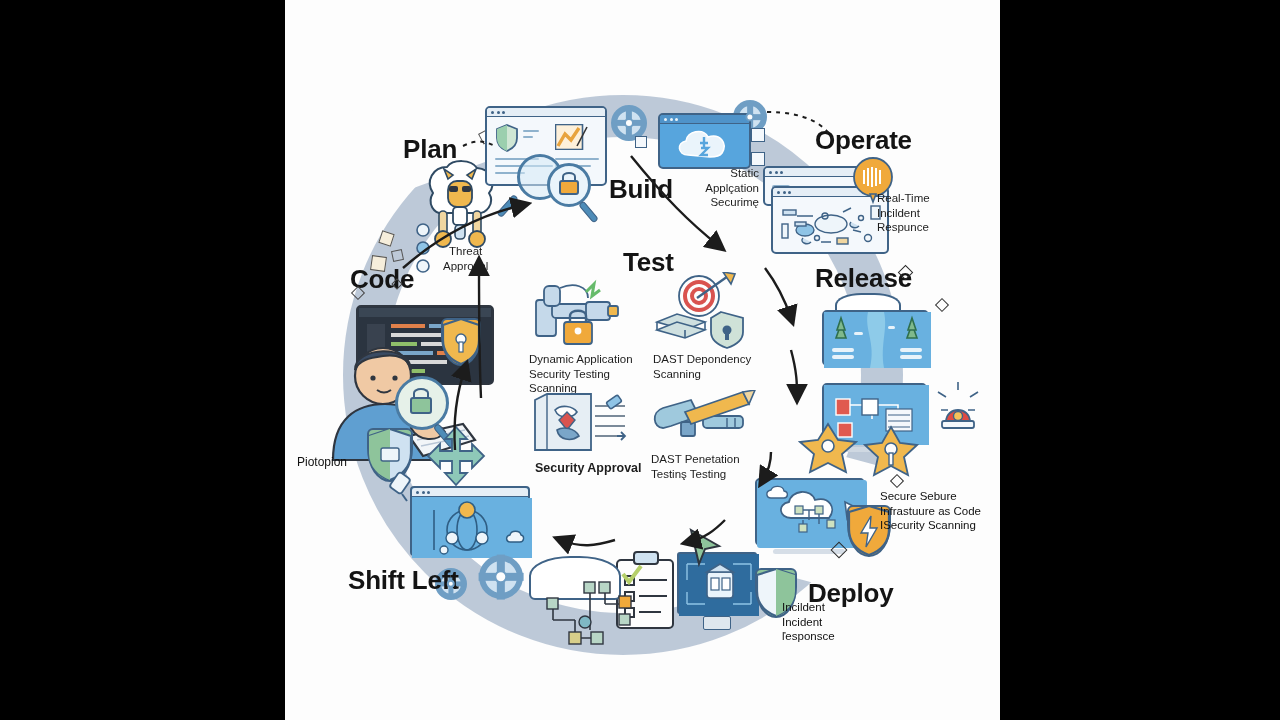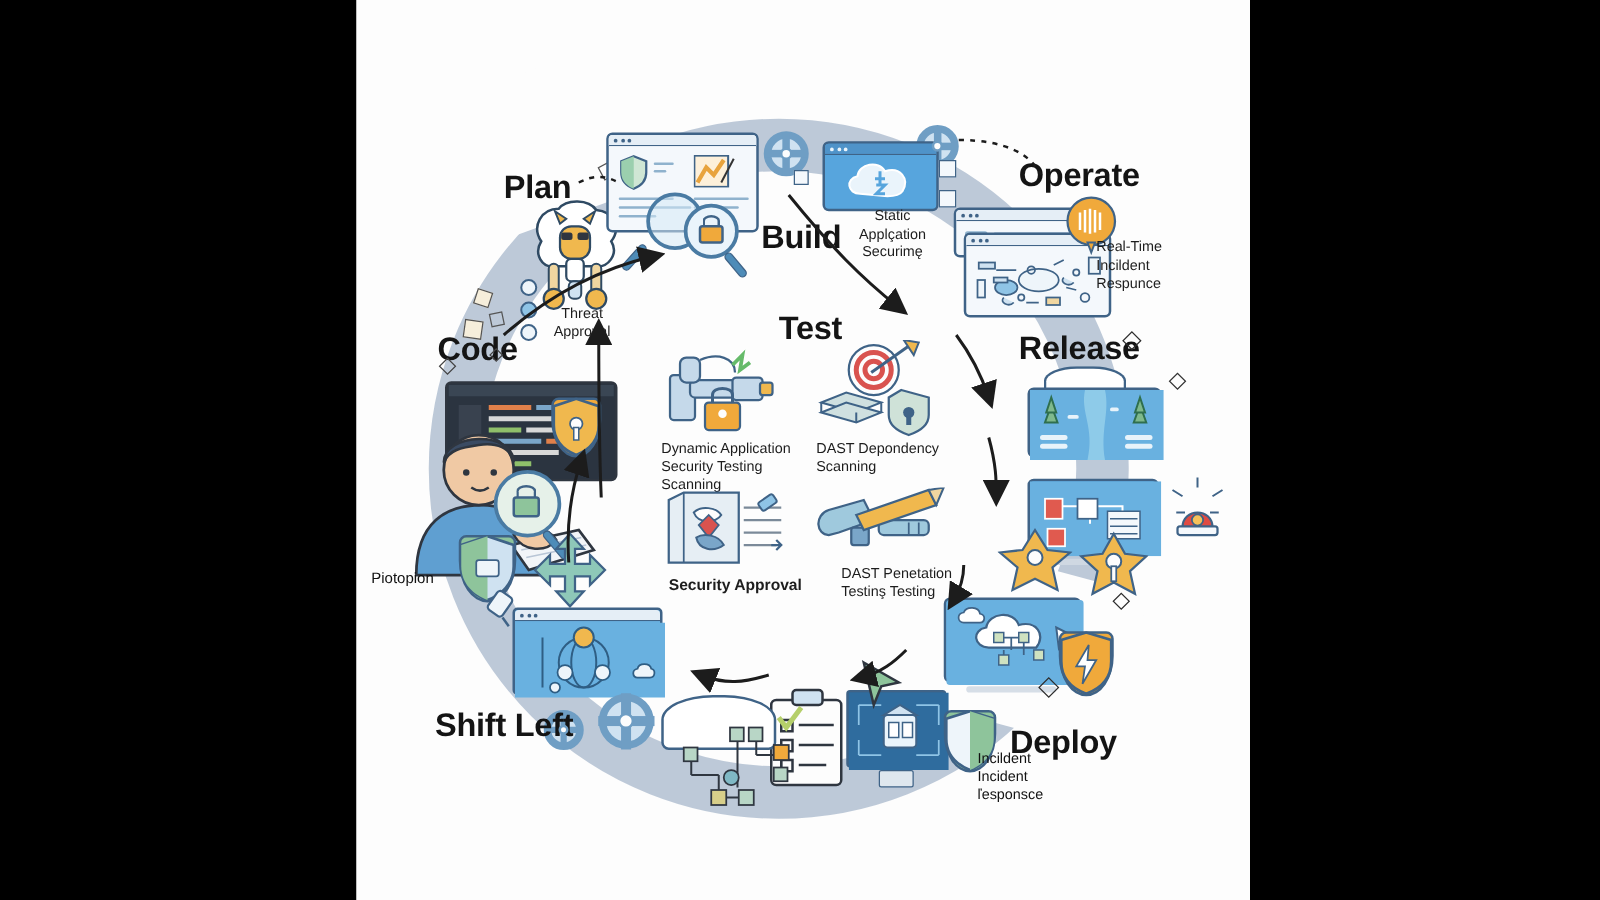--- a/index.html
+++ b/index.html
@@ -211,21 +211,21 @@
       <svg width="93" height="56" viewBox="0 0 93 56" style="position:absolute;left:0;top:0">
         <path d="M28 40 C18 40,16 28,26 26 C27 16,43 13,48 22 C60 18,68 28,62 38 C60 41,55 42,50 42Z" fill="#eaf4fb" stroke="#fff" stroke-width="1.6"></path>
         <path d="M44 22 L44 32 M40 28 L48 28 M41 33 L48 33 L41 40 L48 40" stroke="#57a5dd" stroke-width="2.4" fill="none"></path>
       </svg>
     </div>
     <div class="sq" style="left:466px;top:128px;width:14px;height:14px;background:#f4f8fc;border-color:#3f6387"></div>
     <div class="sq" style="left:466px;top:152px;width:14px;height:14px;background:#f4f8fc;border-color:#3f6387"></div>
     <div class="sq" style="left:350px;top:136px;width:12px;height:12px;background:#f4f8fc;border-color:#3f6387"></div>
 
     <div class="stage-label" style="left:324px;top:174px">Build</div>
-    <div class="sub-label" style="left:384px;top:166px;text-align:center;width:90px">Static
+    <div class="sub-label" style="left:384px;top:166px;text-align:right;width:90px">Static
 Applçation
 Securimę</div>
 
     <div class="win" style="left:478px;top:166px;width:108px;height:40px">
       <div class="win-bar">
           <div class="dotrow">
             <i></i>
             <i></i>
             <i></i>
           </div>
@@ -360,20 +360,23 @@
     <div class="line" style="left:488px;top:549px;width:72px;height:5px;background:#d6dee7;border-radius:3px"></div>
     <div class="shield" style="left:562px;top:505px;width:44px;height:52px">
       <svg width="44" height="52" viewBox="0 0 44 52" style="position:absolute;left:-2px;top:-2px">
         <path d="M22 1 L42 7 V24 C42 38,33 46,22 50 C11 46,2 38,2 24 V7Z" fill="#f0a93b" stroke="#3f6387" stroke-width="2.2"></path>
         <path d="M24 11 L14 28 H21 L19 42 L30 23 H23Z" fill="#fff" stroke="#3f6387" stroke-width="1.4"></path>
       </svg>
     </div>
     <div class="diamond" style="left:607px;top:476px;width:10px;height:10px"></div>
     <div class="diamond" style="left:548px;top:544px;width:12px;height:12px"></div>
 
+    <div class="sub-label sub-dark" style="left:595px;top:489px">Secure Sebure
+Infrastuure as Code
+ISecurity Scanning</div>
     <div class="stage-label" style="left:523px;top:578px">Deploy</div>
 
     <div class="ill" style="left:330px;top:550px;width:62px;height:82px">
       <svg width="62" height="82" viewBox="0 0 62 82">
         <rect x="2" y="10" width="56" height="68" rx="4" fill="#fdfdfd" stroke="#2f3640" stroke-width="2"></rect>
         <rect x="19" y="2" width="24" height="12" rx="3" fill="#cfe2f1" stroke="#2f3640" stroke-width="2"></rect>
         <g stroke="#2f3640" stroke-width="2" fill="none">
           <rect x="10" y="26" width="9" height="9"></rect>
             <rect x="10" y="42" width="9" height="9"></rect>
             <rect x="10" y="58" width="9" height="9"></rect>
@@ -596,21 +599,21 @@
           <rect x="52" y="26" width="40" height="12" rx="4"></rect>
           <rect x="30" y="32" width="14" height="14" rx="2" fill="#7aa6c9"></rect>
         </g>
         <g stroke="#3f6387" stroke-width="1.4">
             <path d="M76 28 V38 M84 28 V38"></path>
           </g>
         <path d="M34 22 L92 2 L98 14 L40 34Z" fill="#f0b84e" stroke="#3f6387" stroke-width="1.8"></path>
         <path d="M92 2 L104 0 L98 14Z" fill="#f0d6a0" stroke="#3f6387" stroke-width="1.6"></path>
       </svg>
     </div>
-    <div class="sub-label" style="left:388px;top:452px">DAST Penetation
+    <div class="sub-label" style="left:366px;top:452px">DAST Penetation
 Testinş Testing</div>
 
     <svg class="arrow-svg" style="left:0;top:0" width="715" height="720">
       <defs>
         <marker id="ah" markerWidth="9" markerHeight="9" refX="5" refY="4.5" orient="auto">
           <path d="M0 0 L9 4.5 L0 9 Z" fill="#1c1c1c"></path>
         </marker>
       </defs>
       <g fill="none" stroke="#1c1c1c" stroke-width="2.4" marker-end="url(#ah)">
         <path d="M118 268 C150 240,190 216,238 205"></path>

